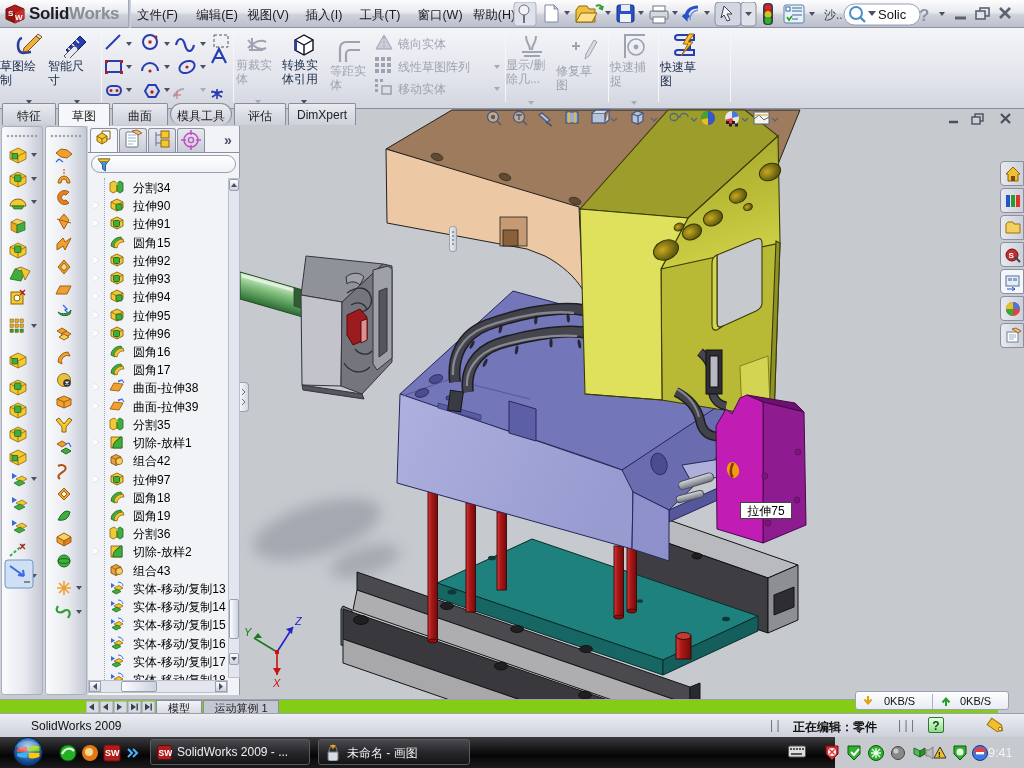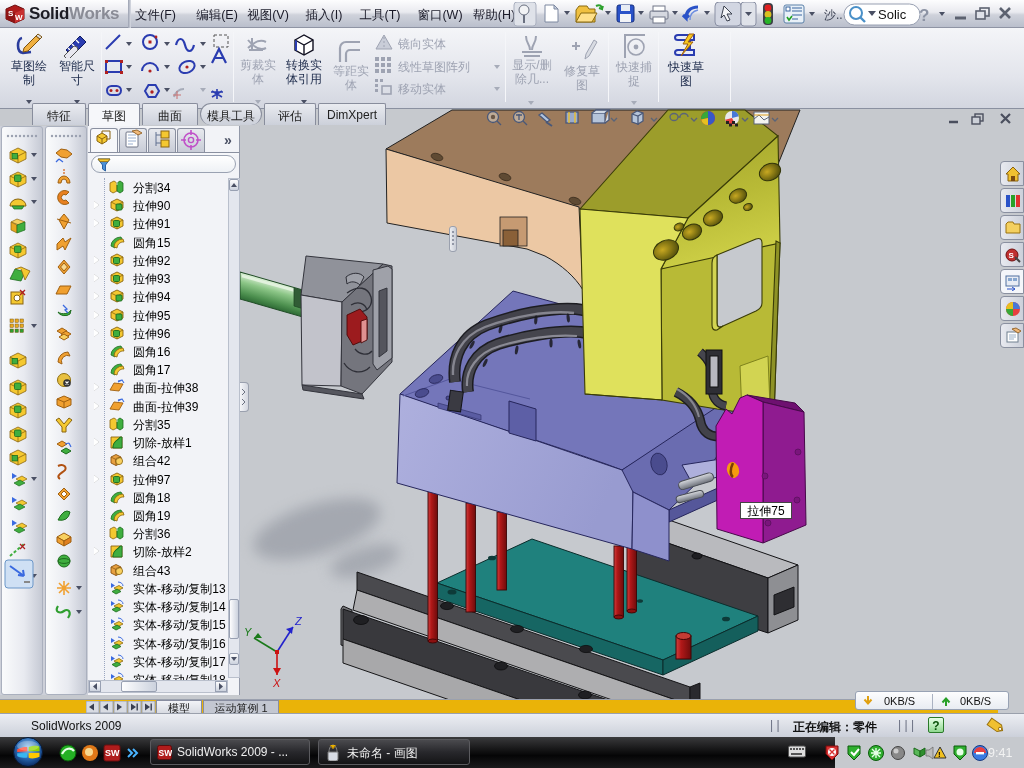--- a/index.html
+++ b/index.html
@@ -12,29 +12,29 @@
  border-bottom:1px solid #8f94a4;}
 #logo{left:4px;top:3px;width:22px;height:22px;}
 #brand{left:29px;top:4px;font-size:17px;font-weight:bold;color:#1c1c24;letter-spacing:-0.3px;}
 #brand .w{color:#8a8c96;}
 .menu{top:7px;font-size:12.5px;color:#1a1a28;}
 #tbsep{left:128px;top:0;width:3px;height:28px;background:linear-gradient(90deg,#9aa0b0,#d9dce4);}
 
 #ribbon{left:0;top:28px;width:1024px;height:81px;
  background:linear-gradient(#f4f5f8,#e3e5ec 60%,#d2d5df);}
 #ribbon .vsep{position:absolute;top:4px;width:1px;height:70px;background:#b6bac6;border-right:1px solid #f5f6f9;}
-.btxt{position:absolute;font-size:12px;color:#1c2a4a;text-align:center;line-height:14px;white-space:nowrap;}
+.btxt{position:absolute;font-size:12px;color:#1c2a4a;line-height:14px;white-space:nowrap;}
 .gtxt{color:#9ea3b2;}
 .drop{position:absolute;width:0;height:0;border-left:3px solid transparent;border-right:3px solid transparent;border-top:4px solid #4a5064;}
 .gdrop{border-top-color:#a7acb9;}
 
 #tabrow{left:0;top:103px;width:356px;height:23px;}
 .ctab{position:absolute;top:0;height:22px;border:1px solid #888d9c;border-bottom:none;
  background:linear-gradient(#e9ebf0,#ccd0da);font-size:12px;color:#222;text-align:center;
- padding-top:4px;border-radius:2px 2px 0 0;margin-left:30px;}
+ padding-top:4px;border-radius:2px 2px 0 0;}
 .ctab.act{background:#f6f7fa;height:23px;z-index:3;}
 
 #lbar{left:0;top:126px;width:88px;height:569px;background:#cdd0d9;}
 .tstrip{position:absolute;top:0;width:42px;height:100%;
  background:linear-gradient(90deg,#fafbfc,#e8eaf0 55%,#c5c9d4);
  border:1px solid #aab0be;border-radius:3px;}
 
 #tree{left:88px;top:126px;width:152px;height:569px;background:#f2f3f7;border-right:1px solid #9298a8;}
 .mtab{position:absolute;top:2px;width:28px;height:24px;border:1px solid #8a90a0;border-bottom:none;
  background:linear-gradient(#e7e9ee,#c8ccd7);border-radius:3px 3px 0 0;}
@@ -43,21 +43,21 @@
  border:1px solid #9aa2b2;border-radius:9px;}
 .trow{position:absolute;left:0;width:100%;height:18px;font-size:12px;color:#000;white-space:nowrap;}
 .trow .lbl{position:absolute;left:45px;top:2px;}
 .tarr{position:absolute;left:6px;top:5px;width:0;height:0;border-top:4px solid transparent;border-bottom:4px solid transparent;border-left:5px solid #fff;filter:drop-shadow(0 0 0.5px #888);}
 
 .sbar{position:absolute;background:#e3e6ee;border:1px solid #b9bfcc;}
 .sthumb{position:absolute;background:linear-gradient(90deg,#fdfdfe,#ccd2de);border:1px solid #98a0b2;border-radius:2px;}
 
 #view{left:240px;top:109px;width:784px;height:590px;background:#c6c9ce;}
 
-#dtabs{left:0;top:699px;width:998px;height:14px;background:#eab308;border-top:1px solid #9aa0ae;}
+#dtabs{left:0;top:699px;width:998px;height:14px;background:#84cc16;border-top:1px solid #9aa0ae;}
 #status{left:0;top:713px;width:1024px;height:24px;
  background:linear-gradient(#eceef3,#ccd0da);border-top:1px solid #9aa0ac;font-size:12px;color:#111;}
 #taskbar{left:0;top:737px;width:835px;height:31px;
  background:linear-gradient(#3a3a3c,#161617 40%,#050506 60%,#1b1b1d);}
 .tptab{position:absolute;left:0;width:24px;height:25px;background:linear-gradient(90deg,#e8eaf0,#ccd0da);border:1px solid #8a90a0;border-radius:4px 0 0 4px;padding:3px 0 0 3px;}
 .tptab.act{background:#f4f6fa;}
 .tbtn{position:absolute;top:2px;height:26px;border:1px solid #5a5a5e;border-radius:3px;
  background:linear-gradient(#4a4a4e,#28282c 50%,#141416);color:#eee;font-size:12px;}
 </style></head>
 <body>
@@ -65,21 +65,21 @@
   <div class="abs" id="titlebar">
     <svg class="abs" id="logo" width="22" height="22" viewBox="0 0 22 22">
       <polygon points="2,6 11,2 20,6 20,16 11,20 2,16" fill="#b01c1c" stroke="#6d0f0f"></polygon>
       <polygon points="2,6 11,10 11,20 2,16" fill="#8e1414"></polygon>
       <polygon points="11,10 20,6 20,16 11,20" fill="#c83030"></polygon>
       <text x="4" y="13" font-size="8" fill="#fff" font-weight="bold">S</text>
       <text x="11" y="17" font-size="8" fill="#fff" font-weight="bold">W</text>
     </svg>
     <div class="abs" id="brand">Solid<span class="w">Works</span></div>
     <div class="abs" id="tbsep"></div>
-    <div class="abs menu" style="left:135px;width:52px;text-align:left;">文件(F)</div>
+    <div class="abs menu" style="left:126px;width:52px;text-align:right;">文件(F)</div>
     <div class="abs menu" style="left:191px;width:52px;text-align:center;">编辑(E)</div>
     <div class="abs menu" style="left:242px;width:52px;text-align:center;">视图(V)</div>
     <div class="abs menu" style="left:300px;width:48px;text-align:center;">插入(I)</div>
     <div class="abs menu" style="left:354px;width:52px;text-align:center;">工具(T)</div>
     <div class="abs menu" style="left:412px;width:56px;text-align:center;">窗口(W)</div>
     <div class="abs menu" style="left:468px;width:52px;text-align:center;">帮助(H)</div>
     <svg class="abs" style="left:512px;top:2px" width="504" height="25" viewBox="0 0 504 25">
 
       <rect x="2" y="0" width="22" height="24" rx="3" fill="#dfe2e9" stroke="#aab0bf"></rect>
       <circle cx="12" cy="8" r="5" fill="#f2f3f5" stroke="#6a7080"></circle>

